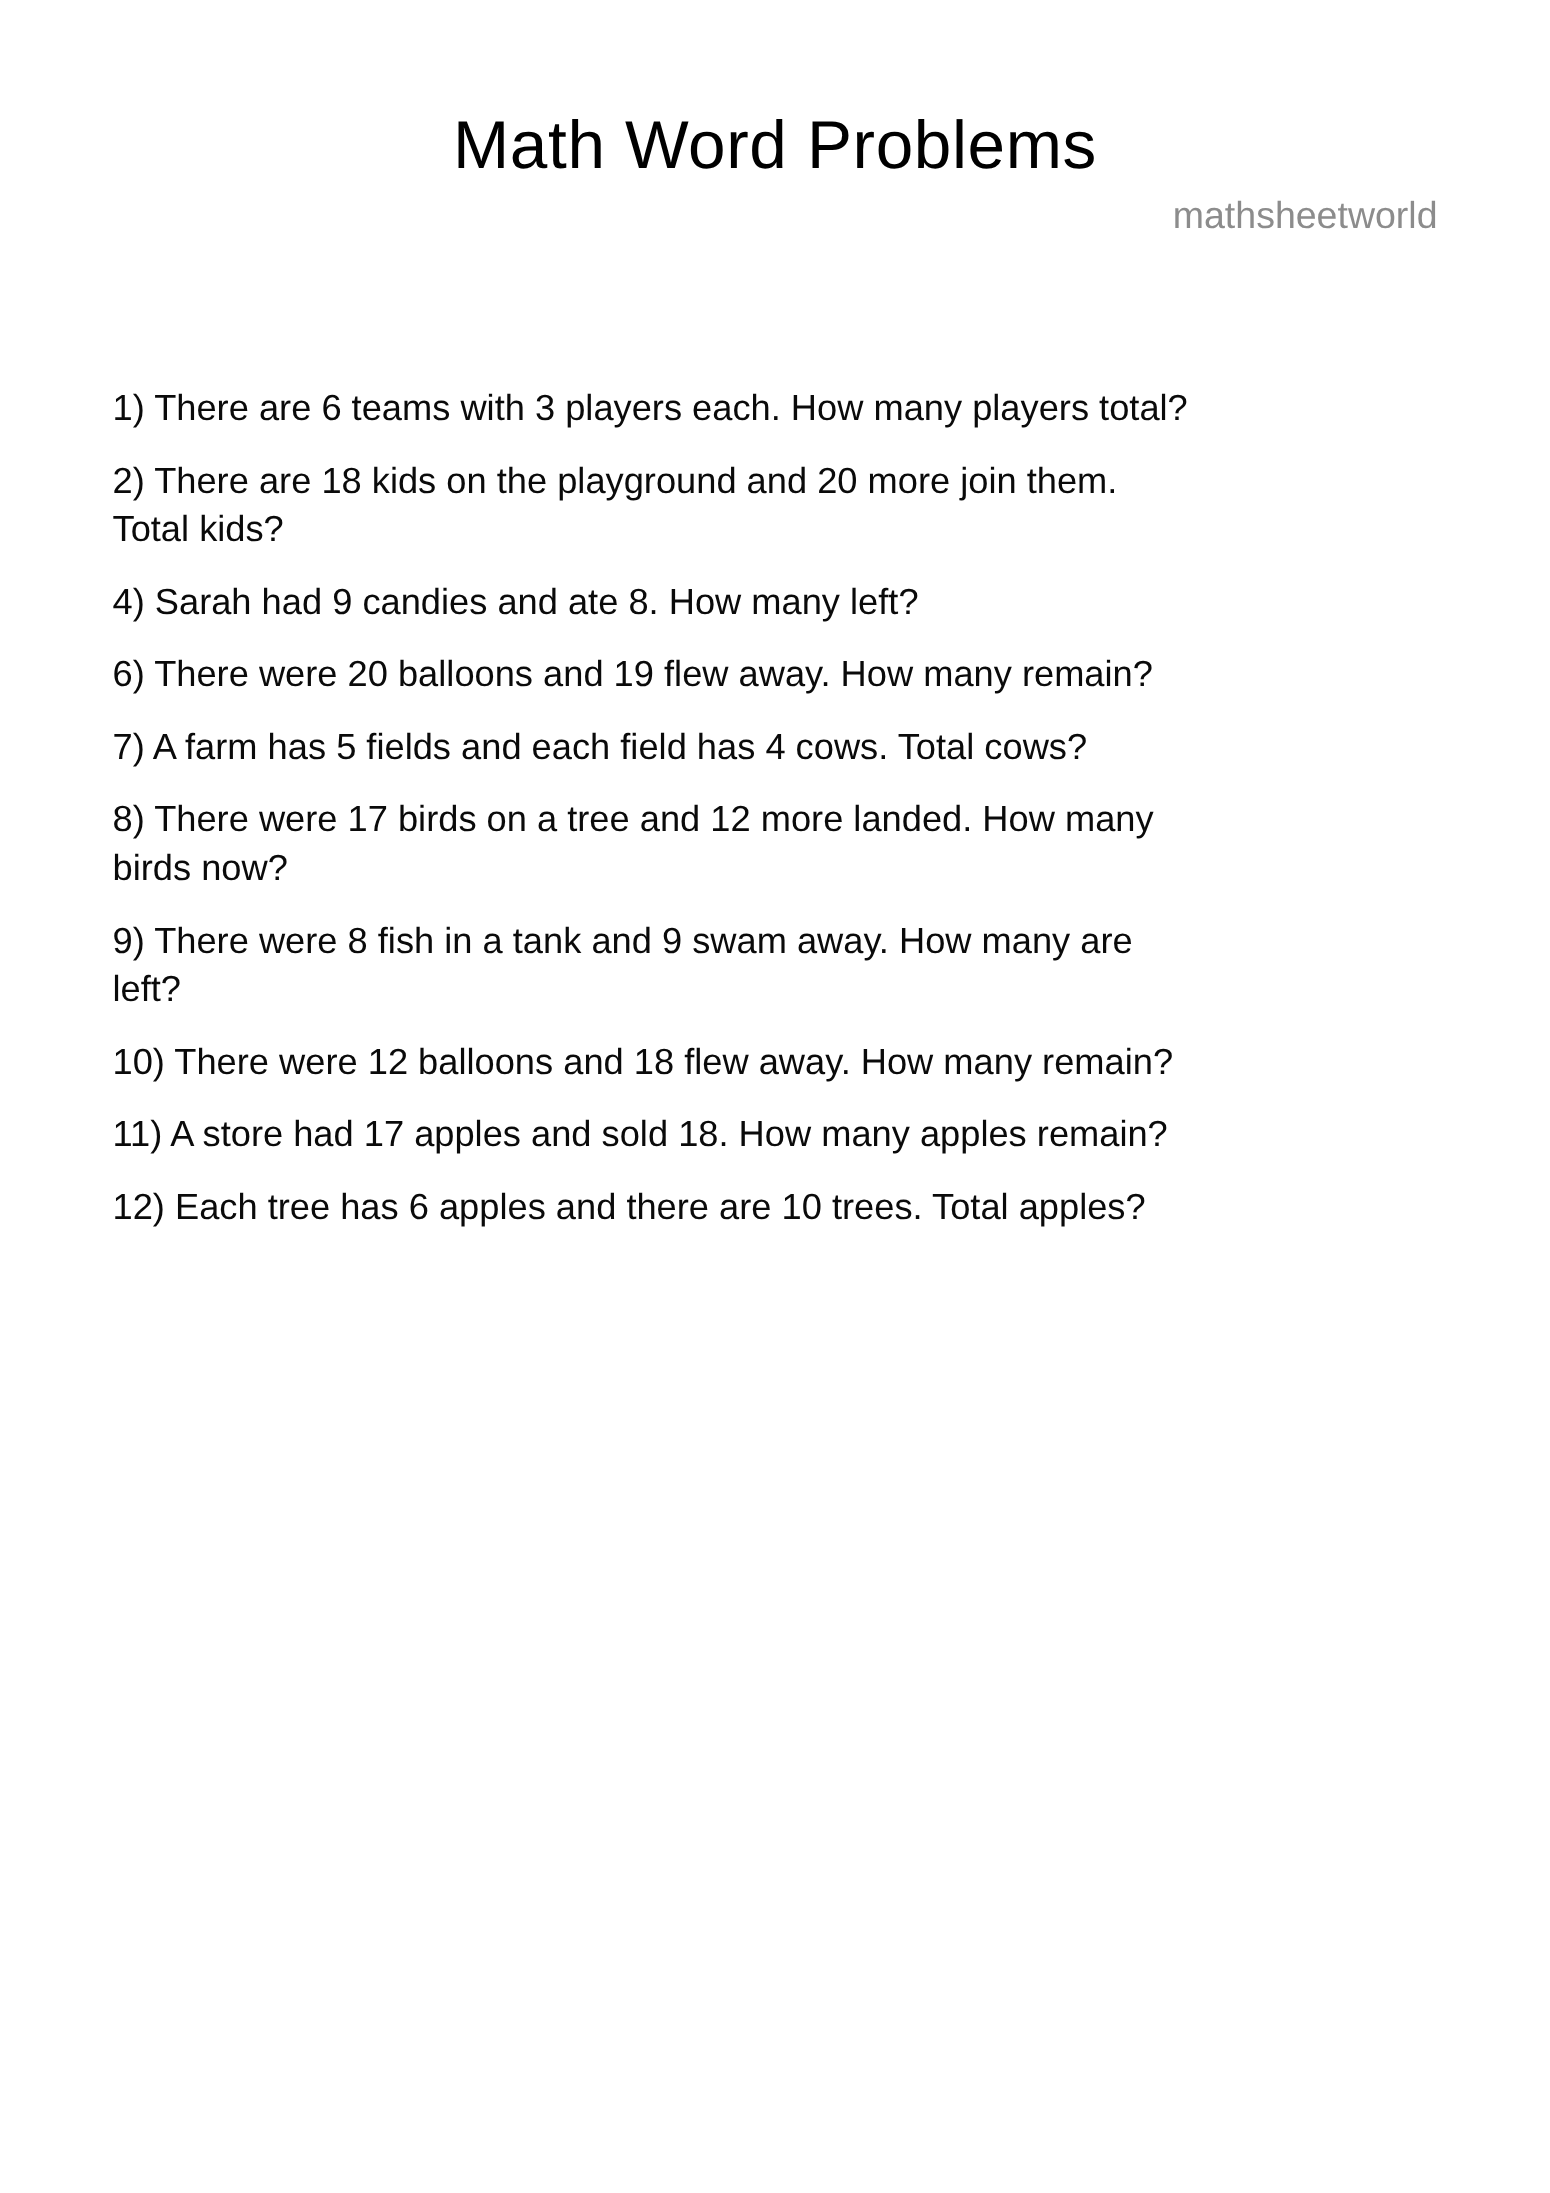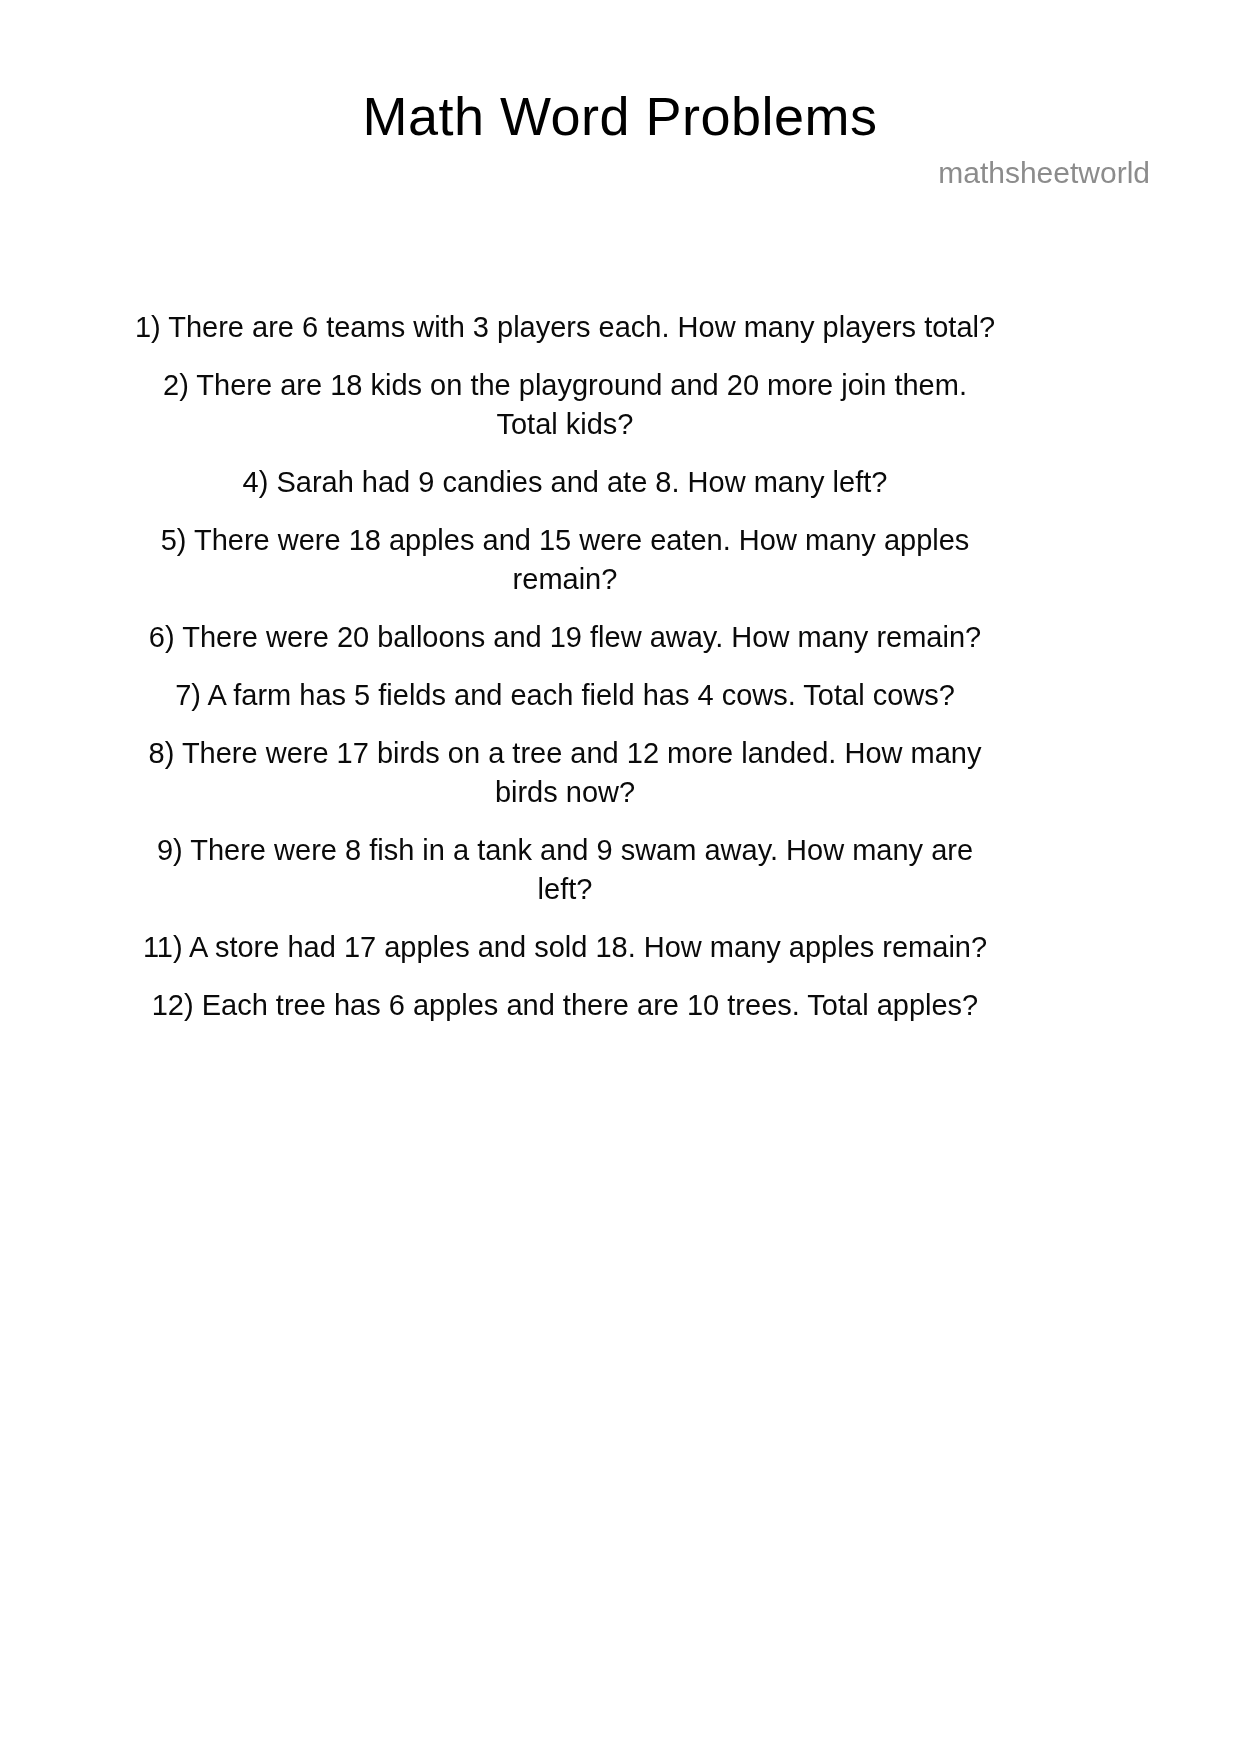--- a/index.html
+++ b/index.html
@@ -40,39 +40,37 @@
   .problems {
     margin-top: 118px;
     width: 950px;
     font-size: 29px;
     line-height: 39px;
     color: #0a0a0a;
   }
   .problem {
     margin: 0 0 19px 0;
     white-space: pre-line;
-    text-align: center;
   }
 </style>
 </head>
 <body>
 
 <div class="page">
   <h1 class="title">Math Word Problems</h1>
   <div class="subtitle">mathsheetworld</div>
 
   <div class="problems">
     <p class="problem">1) There are 6 teams with 3 players each. How many players total?</p>
     <p class="problem">2) There are 18 kids on the playground and 20 more join them.
 Total kids?</p>
     <p class="problem">4) Sarah had 9 candies and ate 8. How many left?</p>
-    <p class="problem">5) There were 18 apples and 15 were eaten. How many apples
-remain?</p>
     <p class="problem">6) There were 20 balloons and 19 flew away. How many remain?</p>
     <p class="problem">7) A farm has 5 fields and each field has 4 cows. Total cows?</p>
     <p class="problem">8) There were 17 birds on a tree and 12 more landed. How many
 birds now?</p>
     <p class="problem">9) There were 8 fish in a tank and 9 swam away. How many are
 left?</p>
+    <p class="problem">10) There were 12 balloons and 18 flew away. How many remain?</p>
     <p class="problem">11) A store had 17 apples and sold 18. How many apples remain?</p>
     <p class="problem">12) Each tree has 6 apples and there are 10 trees. Total apples?</p>
   </div>
 </div>
 
 </body></html>

